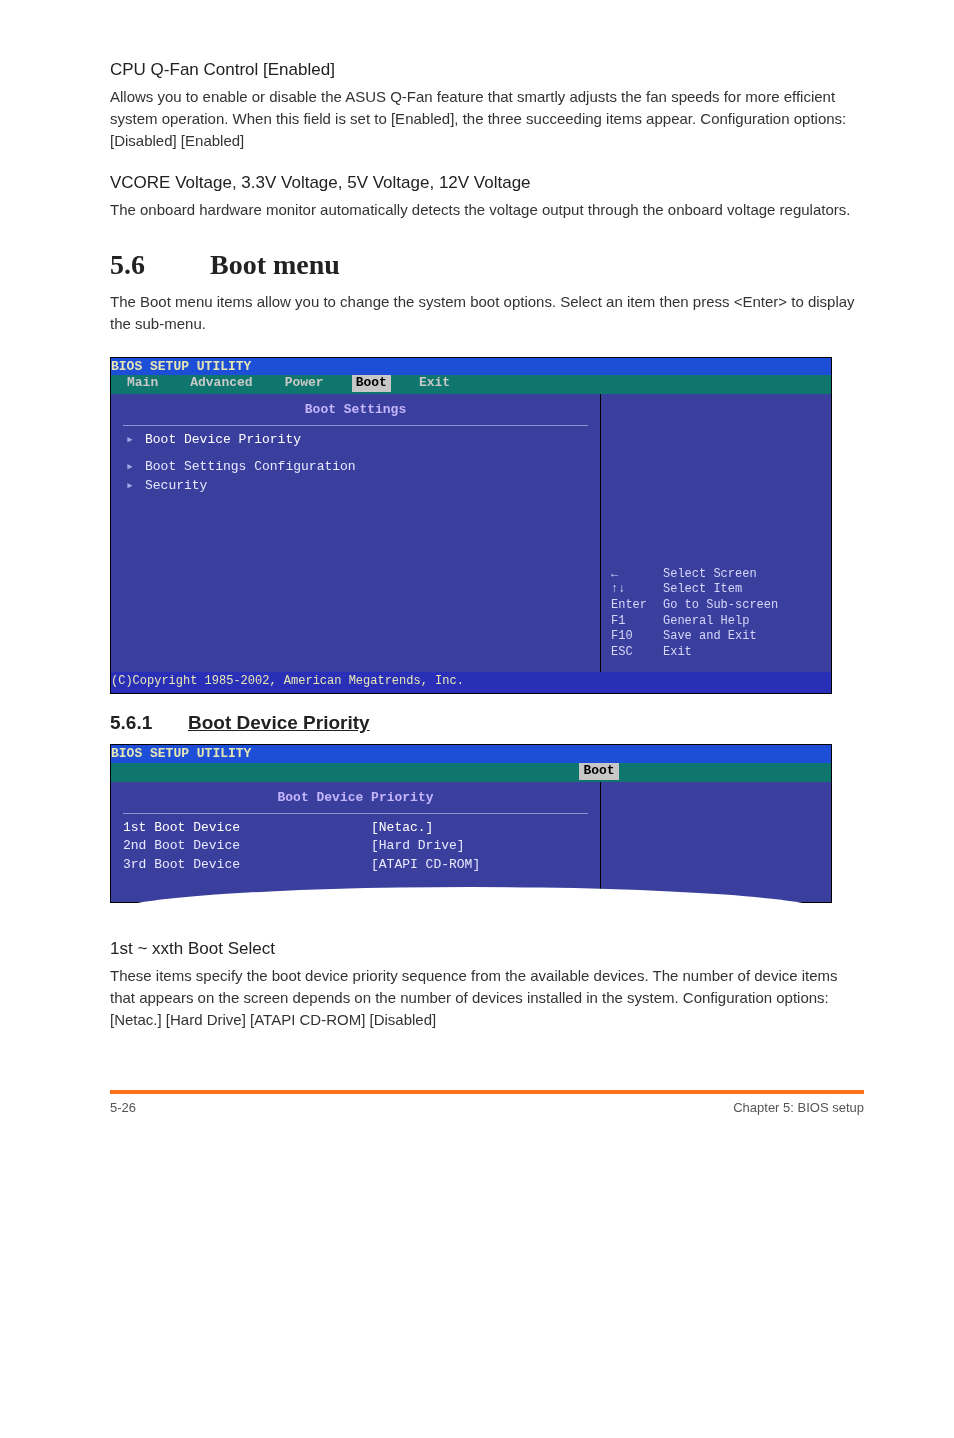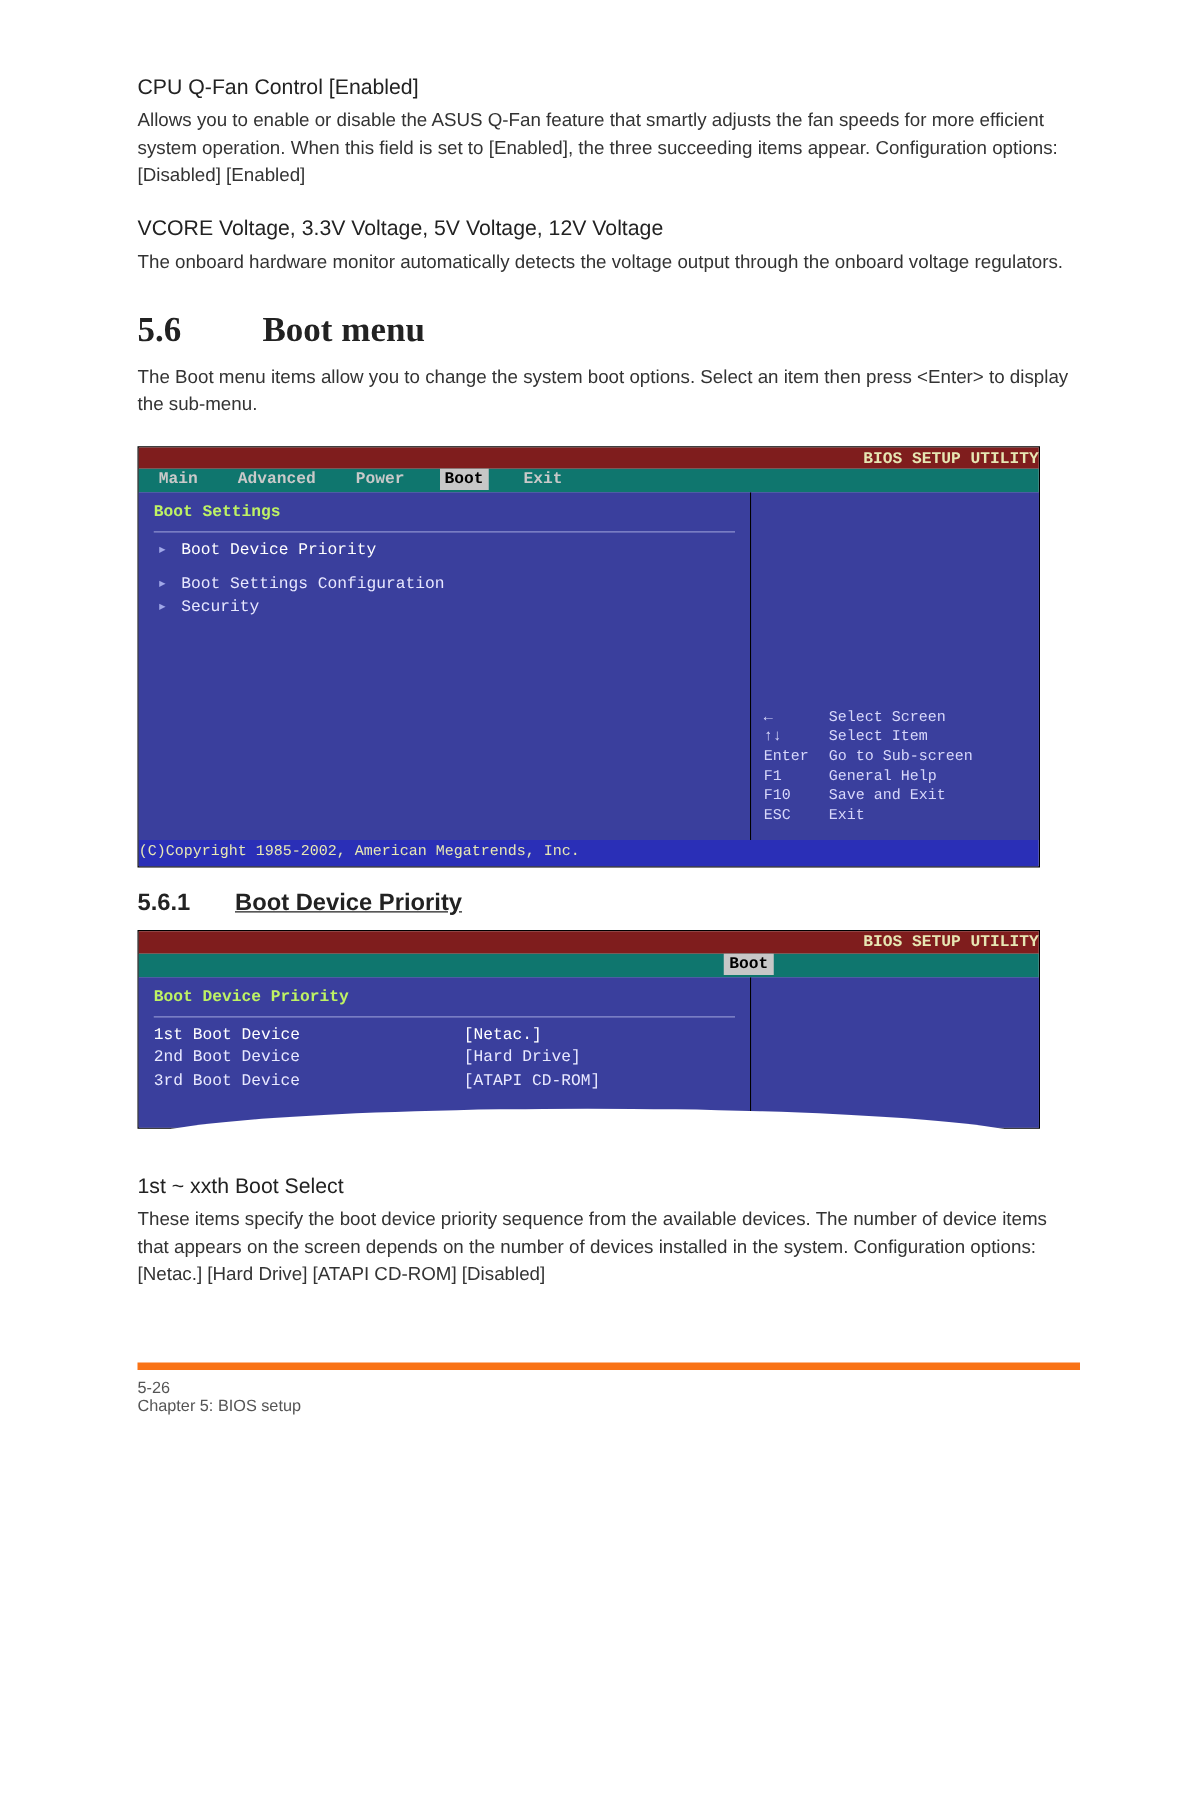--- a/index.html
+++ b/index.html
@@ -52,22 +52,22 @@
   .bios-box {
     width: 720px;
     font-family: "Courier New", monospace;
     font-size: 13px;
     line-height: 1.3;
     color: #fff;
     margin: 10px 0 6px 0;
     border: 1px solid #000;
   }
   .bios-header {
-    background: #7f1d1d;
-    text-align: right;
+    background: #1d4ed8;
+    text-align: left;
     color: #e6e6b3;
     font-weight: bold;
     padding: 1px 0 0 0;
   }
   .bios-tabs {
     background: #0f766e;
     display: flex;
     padding: 0 24px 2px 12px;
     gap: 24px;
     color: #c9c9c9;
@@ -86,25 +86,26 @@
   }
   .bios-left {
     flex: 1;
     background: #3a3f9d;
     color: #d5d5ff;
     padding: 8px 12px 60px 12px;
     border-right: 1px solid #000;
     min-height: 210px;
   }
   .bios-left .hdr {
-    color: #bef264;
+    color: #c4b5fd;
     font-weight: bold;
     margin-bottom: 6px;
     border-bottom: 1px solid #8d92d0;
     padding-bottom: 6px;
+    text-align: center;
   }
   .bios-left .row {
     display: flex;
     gap: 8px;
     margin: 2px 0;
   }
   .bios-left .arrow {
     color: #a1a8e8;
     width: 14px;
     display:inline-block;
@@ -143,28 +144,27 @@
     width: 720px;
     height: 26px;
     background: #fff;
     position: relative;
     top: -22px;
     border-radius: 50% 50% 0 0 / 100% 100% 0 0;
     margin-bottom: -20px;
   }
 
   .page-footer {
-    border-top: 6px solid #f97316;
+    border-top: 4px solid #f97316;
     margin-top: 60px;
     padding-top: 6px;
     display:flex;
     justify-content:space-between;
     font-size: 13px;
     color: #555;
-    flex-direction: column;
   }
 </style>
 </head>
 <body>
 
 <div class="page">
 
   <h3 class="section-title">CPU Q-Fan Control [Enabled]</h3>
   <p class="body-text">Allows you to enable or disable the ASUS Q-Fan feature that smartly adjusts the fan speeds for more efficient system operation. When this field is set to [Enabled], the three succeeding items appear. Configuration options: [Disabled] [Enabled]</p>
 

